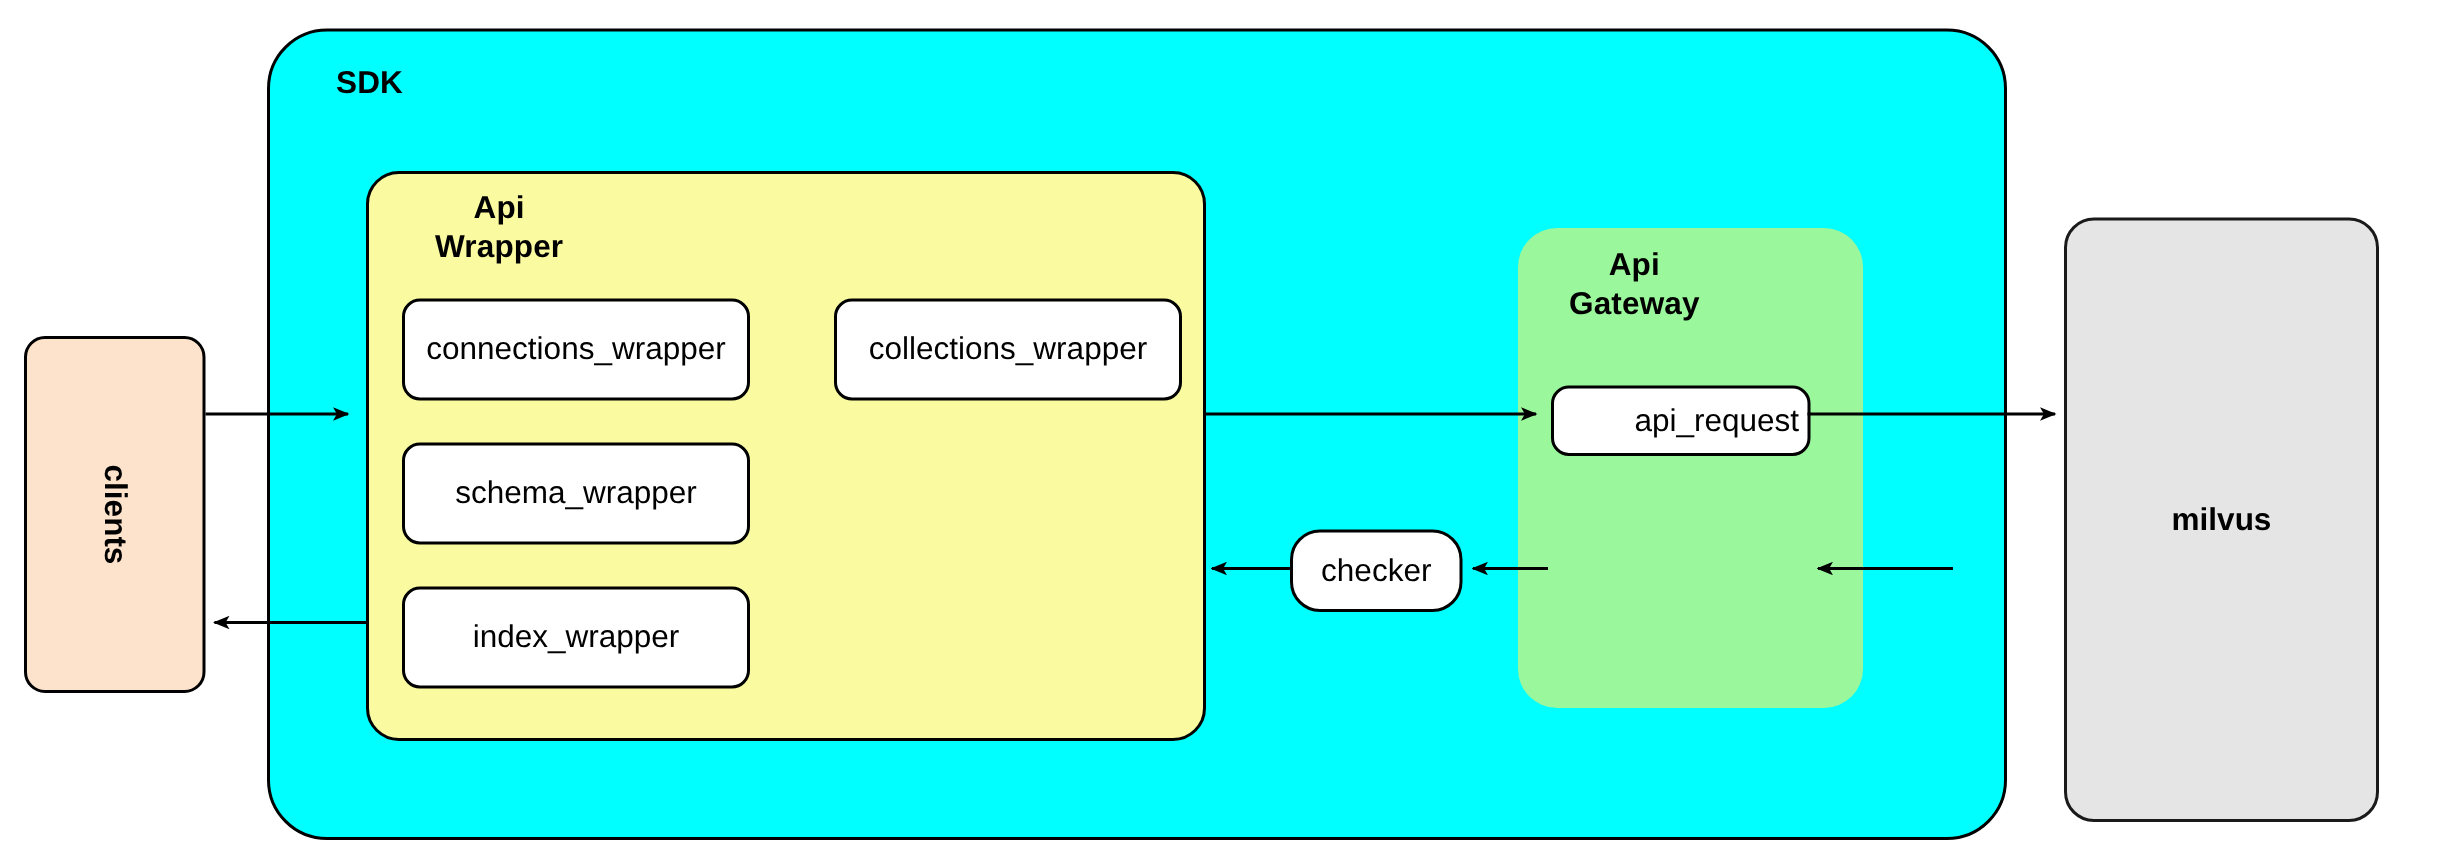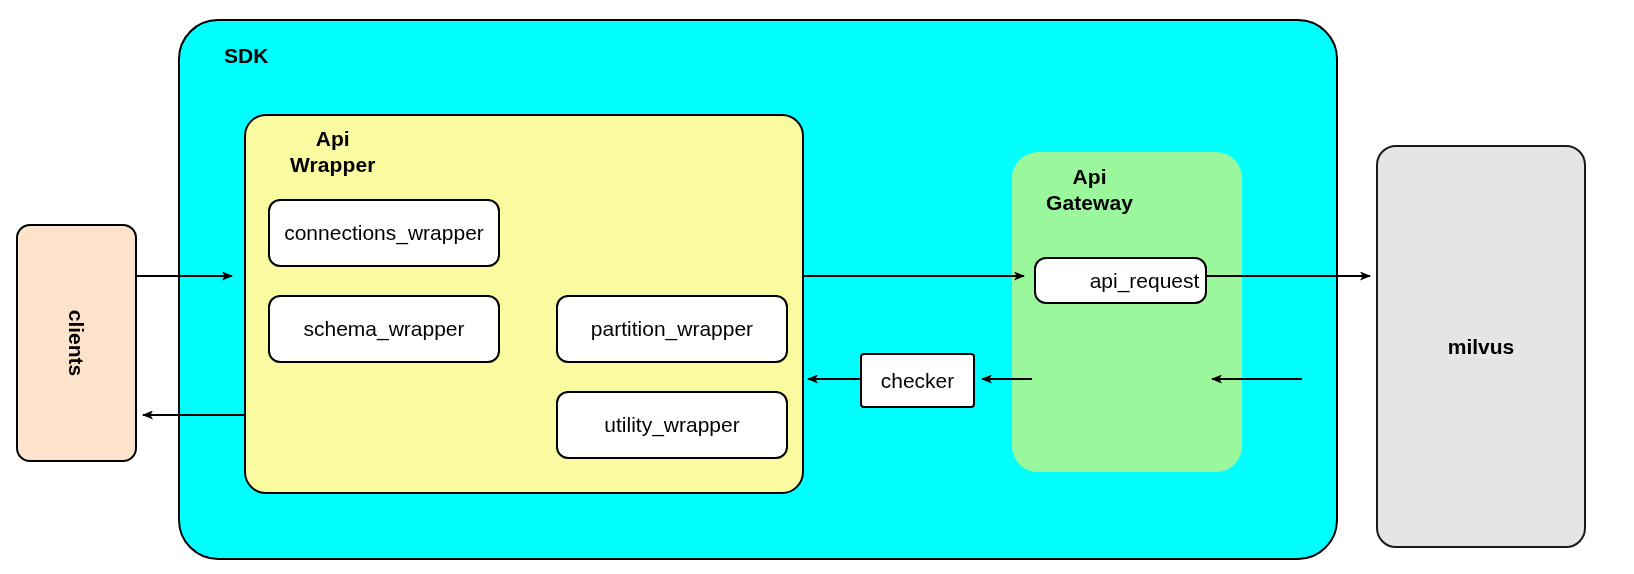--- a/index.html
+++ b/index.html
@@ -105,21 +105,21 @@
   
   .gwrow1 { left: 22px; top: 105px; padding-left: 48px; }
   .gwrow2 { left: 22px; top: 207px; }
 
   #checker-node {
     left: 860px;
     top: 353px;
     width: 115px;
     height: 55px;
     background: #ffffff;
-    border-radius: 4px;
+    border-radius: 20px;
     font-size: 21px;
   }
   #clients-node {
     left: 16px;
     top: 224px;
     width: 121px;
     height: 238px;
     background: #fde3cb;
     border-radius: 14px;
   }
@@ -166,28 +166,28 @@
 
     <div class="group-title" id="sdk-title">SDK</div>
 
     <div class="box" id="api-wrapper-container">
       <div class="group-title" id="api-wrapper-title">Api
 Wrapper</div>
 
       <div class="box node wrapper-node wcol1 wrow1">
         <span>connections_wrapper</span>
       </div>
+      <div class="box node wrapper-node wcol2 wrow1">
+        <span>collections_wrapper</span>
+      </div>
       <div class="box node wrapper-node wcol1 wrow2">
         <span>schema_wrapper</span>
       </div>
-      <div class="box node wrapper-node wcol2 wrow2">
-        <span>partition_wrapper</span>
-      </div>
-      <div class="box node wrapper-node wcol2 wrow3">
-        <span>utility_wrapper</span>
+      <div class="box node wrapper-node wcol1 wrow3">
+        <span>index_wrapper</span>
       </div>
     </div>
 
     <div class="box" id="api-gateway-container">
       <div class="group-title" id="api-gateway-title">Api
 Gateway</div>
 
       <div class="box node gw-node gwrow1">
         <span>api_request</span>
       </div>

